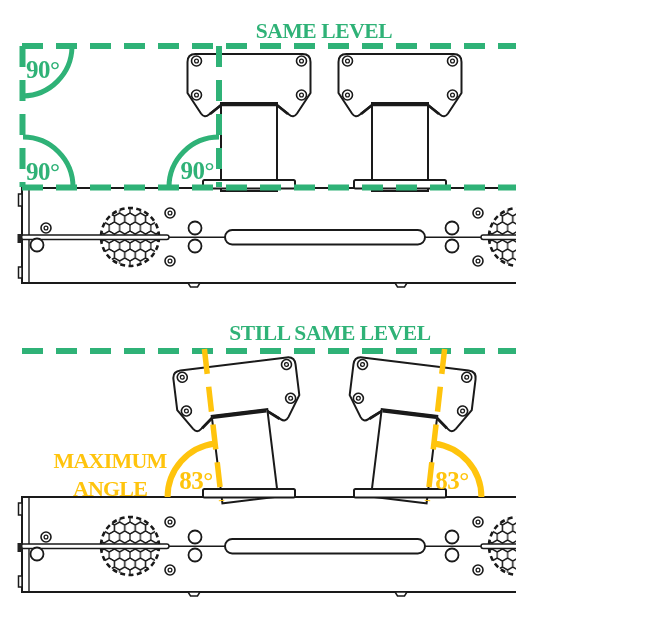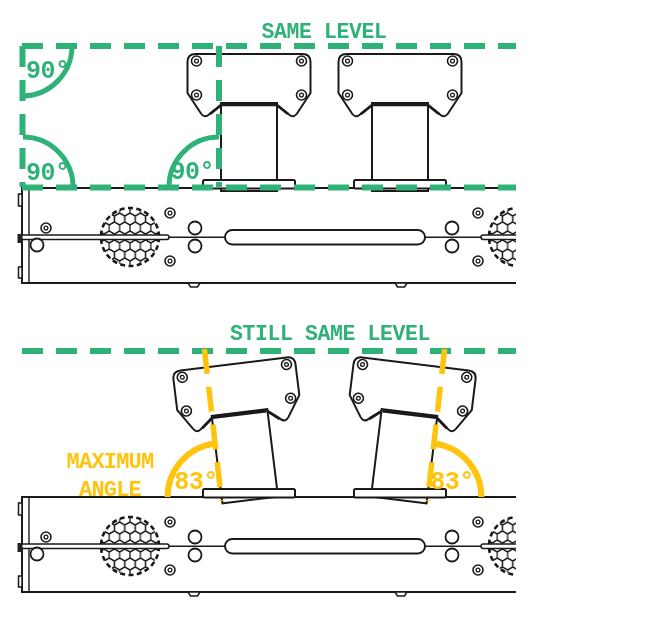--- a/index.html
+++ b/index.html
@@ -1,17 +1,17 @@
 <!DOCTYPE html>
 <html><head>
 <meta charset="utf-8">
 <style>
   html,body{margin:0;padding:0;background:#ffffff;}
   .stage{width:516px;height:620px;position:relative;overflow:hidden;
-         font-family:Liberation Mono, monospace;border-radius:13px;}
+         font-family:Liberation Serif, serif;border-radius:13px;}
   svg{display:block;}
   text{font-weight:700;}
   .ttl{font-size:21.5px;letter-spacing:-0.4px;text-anchor:middle;}
   .a90{font-size:25px;letter-spacing:-0.5px;}
   .a83{font-size:25px;letter-spacing:-0.5px;text-anchor:middle;}
   .maxa{font-size:22px;letter-spacing:-0.8px;text-anchor:middle;}
 </style>
 </head>
 <body>
 

